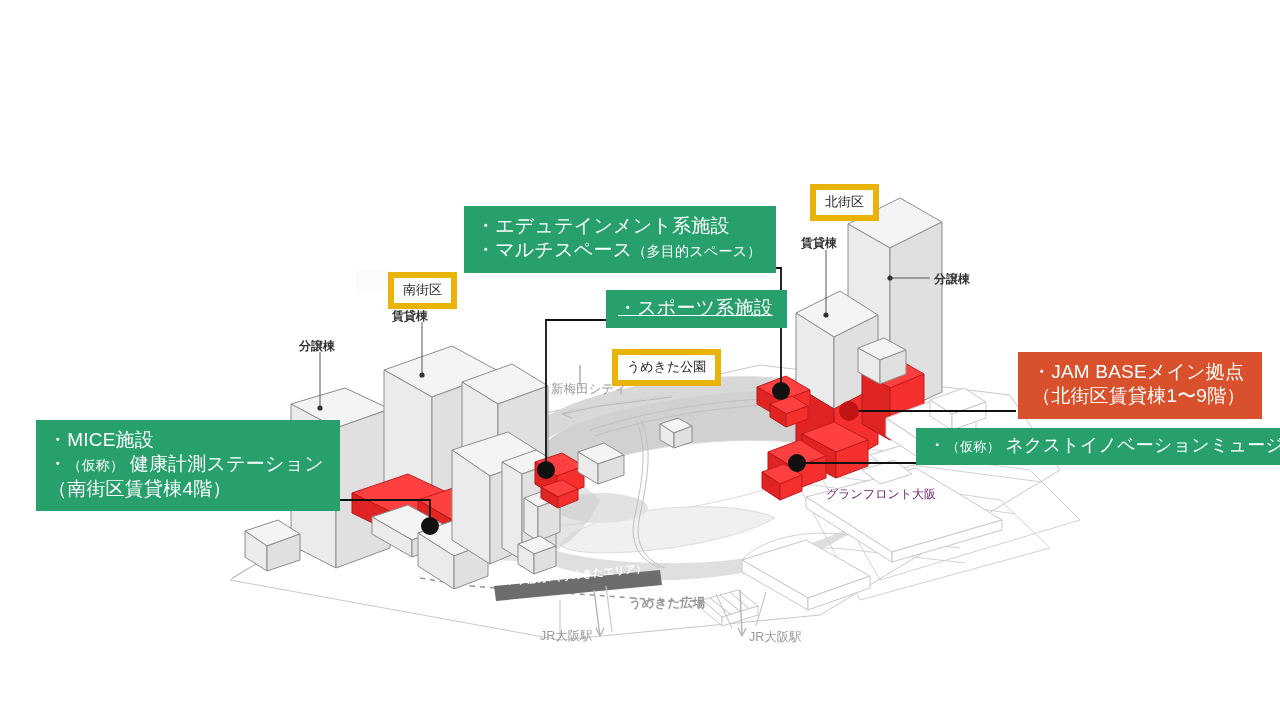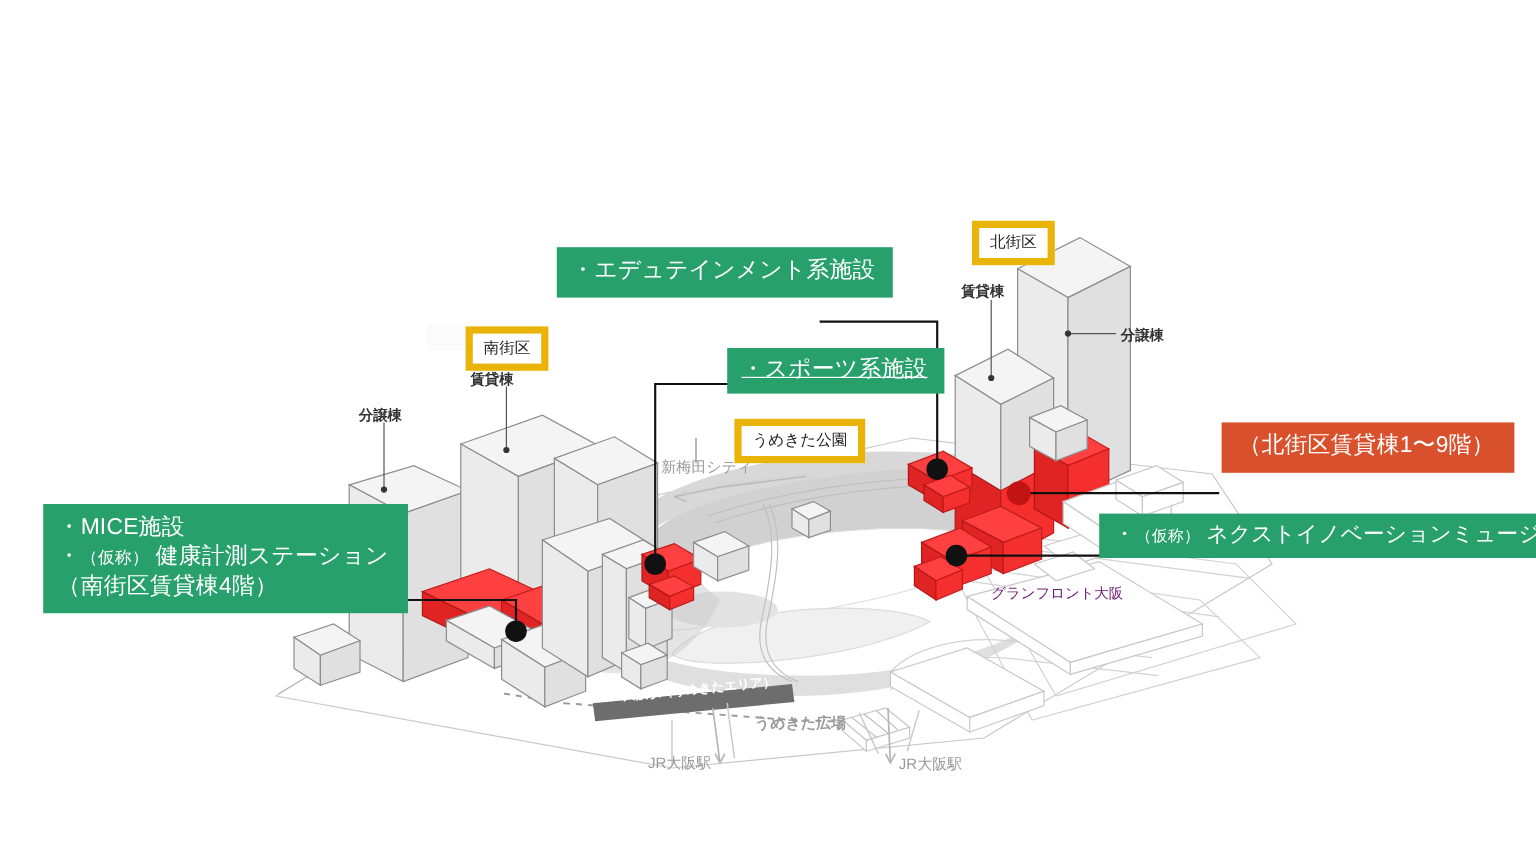--- a/index.html
+++ b/index.html
@@ -417,27 +417,29 @@
   <div class="map-label dark" id="label-north-bunjo">分譲棟</div>
 
   <div class="map-label gray" id="label-shinumeda">新梅田シティ</div>
   <div class="map-label gray" id="label-umekita-hiroba">うめきた広場</div>
   <div class="map-label gray2" id="label-grand-front">グランフロント大阪</div>
   <div class="map-label gray" id="label-jr-left">JR大阪駅</div>
   <div class="map-label gray" id="label-jr-right">JR大阪駅</div>
 
   <div class="callout green" id="callout-edutainment">
     <span class="line">・エデュテインメント系施設</span>
+    <span class="line"><span>・マルチスペース</span><span class="small">（多目的スペース）</span></span>
   </div>
 
   <div class="callout green" id="callout-sports">
     <span class="line">・スポーツ系施設</span>
   </div>
 
   <div class="callout orange" id="callout-jambase">
+    <span class="line">・JAM BASEメイン拠点</span>
     <span class="line">（北街区賃貸棟1〜9階）</span>
   </div>
 
   <div class="callout green" id="callout-mice">
     <span class="line">・MICE施設</span>
     <span class="line"><span>・</span><span class="small">（仮称）</span><span> 健康計測ステーション</span></span>
     <span class="line">（南街区賃貸棟4階）</span>
   </div>
 
   <div class="callout green" id="callout-museum">

